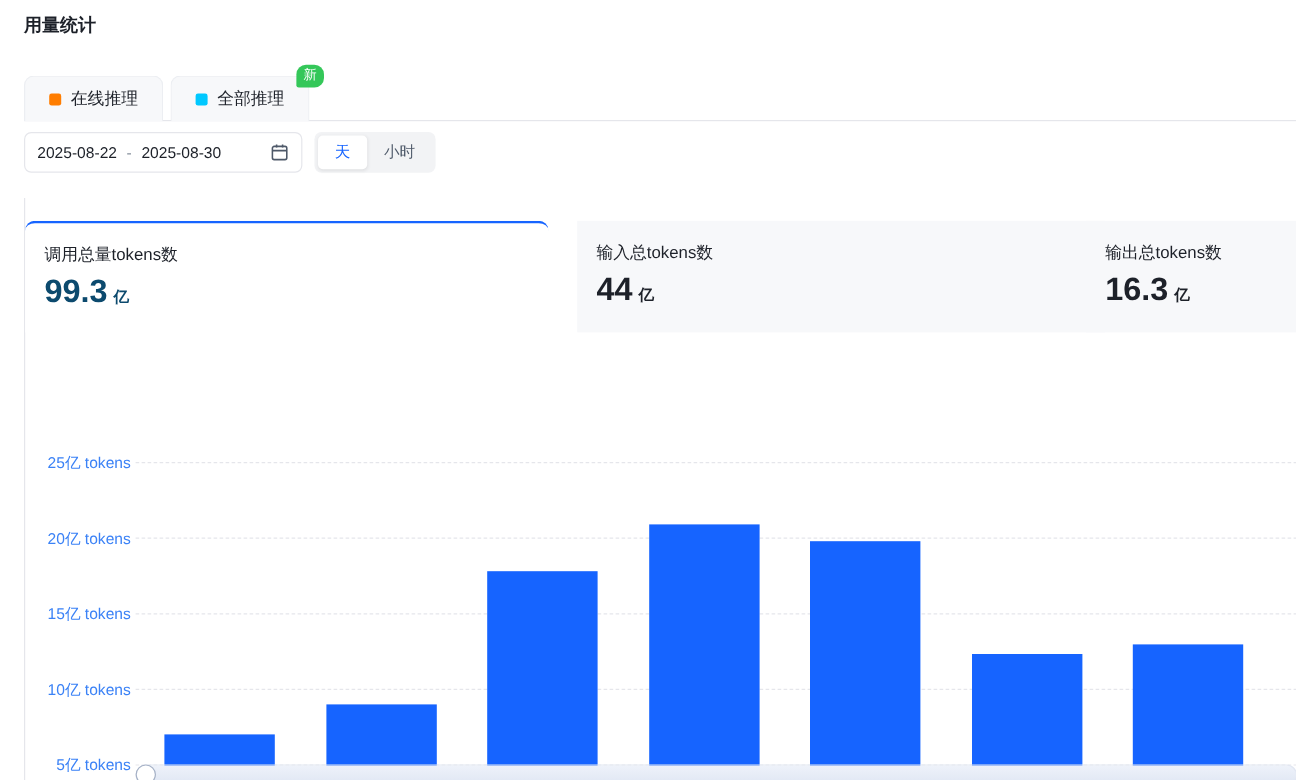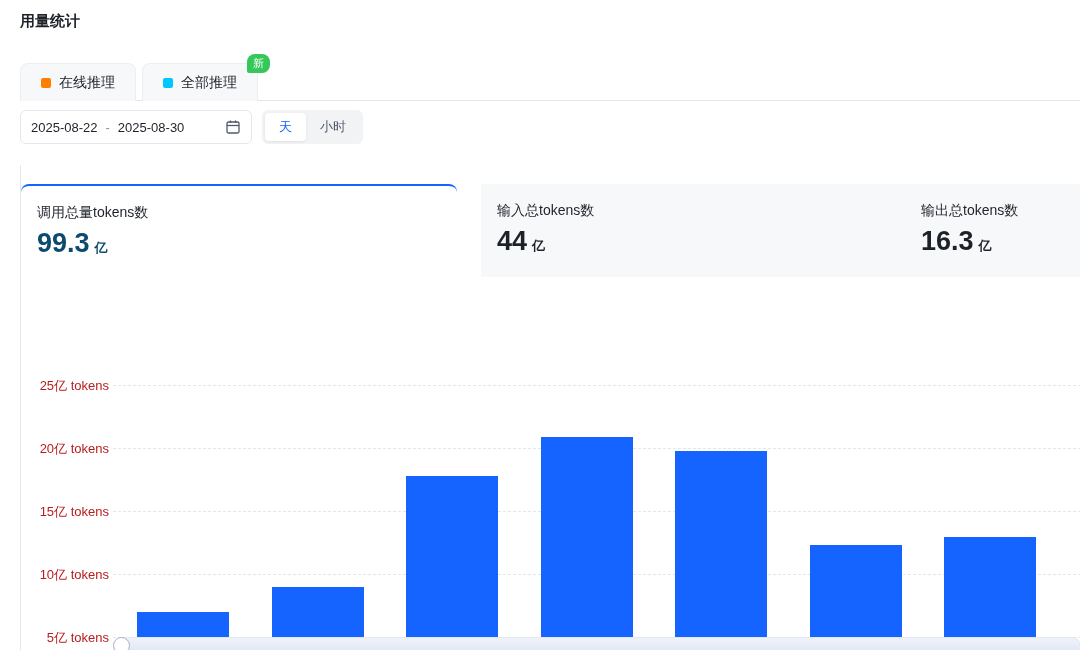--- a/index.html
+++ b/index.html
@@ -41,21 +41,21 @@
   .card .unit { font-size:13px; font-weight:bold; margin-left:5px; }
   .card.active { left:0; width:436px; background:#fff; border-top:2px solid #1664ff;
     border-radius:8px 8px 0 0; }
   .card.active .val, .card.active .unit { color:#0c4a6e; }
   .card.c1 { left:460px; width:440px; background:#f7f8fa; }
   .card.c2 { left:884px; width:440px; background:#f7f8fa; }
 
   
   .chart { position:absolute; left:0; top:93px; width:1060px; height:392px; }
   .grid-line { position:absolute; left:92px; width:968px; height:0; border-top:1px dashed #e5e6eb; }
-  .y-label { position:absolute; left:0; width:88px; text-align:right; font-size:13px; color:#b91c1c; }
+  .y-label { position:absolute; left:0; width:88px; text-align:right; font-size:13px; color:#3b82f6; }
   .bar { position:absolute; background:#1664ff; cursor:pointer; }
   .dz-slider { position:absolute; left:92px; top:379px; width:968px; height:18px;
     background:linear-gradient(#eef2fa,#dfe6f3); border:1px solid #e2e7f2; border-radius:9px; cursor:pointer; }
   .dz-handle { position:absolute; left:-1px; top:-1px; width:17px; height:17px; background:#fff;
     border:1px solid #a5b1c6; border-radius:50%; cursor:ew-resize; }
 </style>
 </head>
 <body>
 
 <div class="page">

